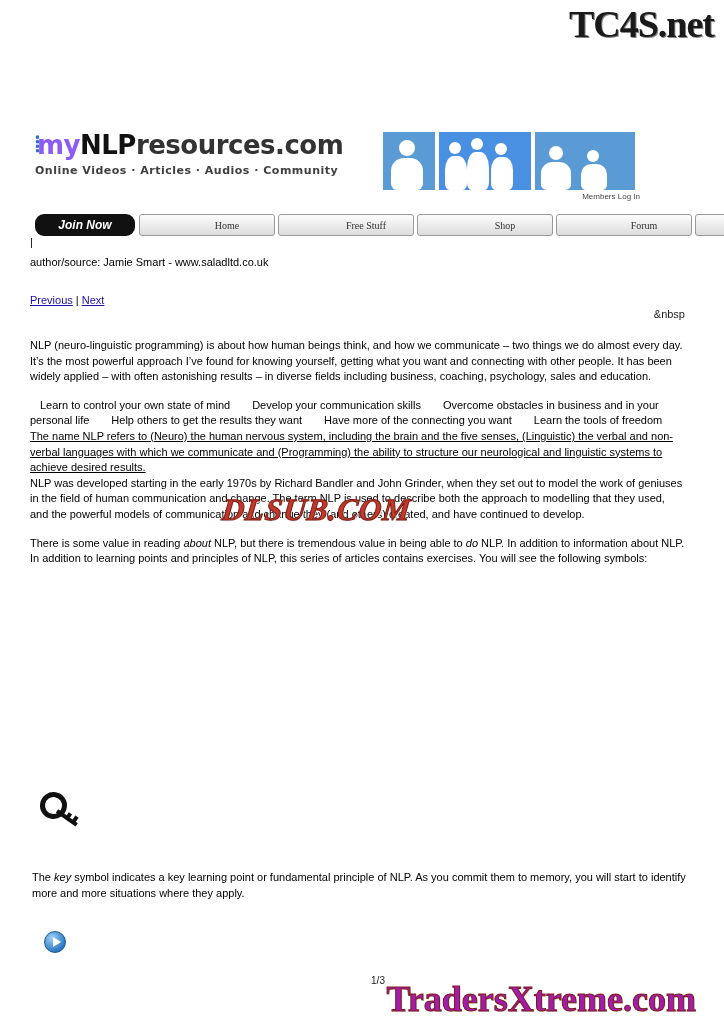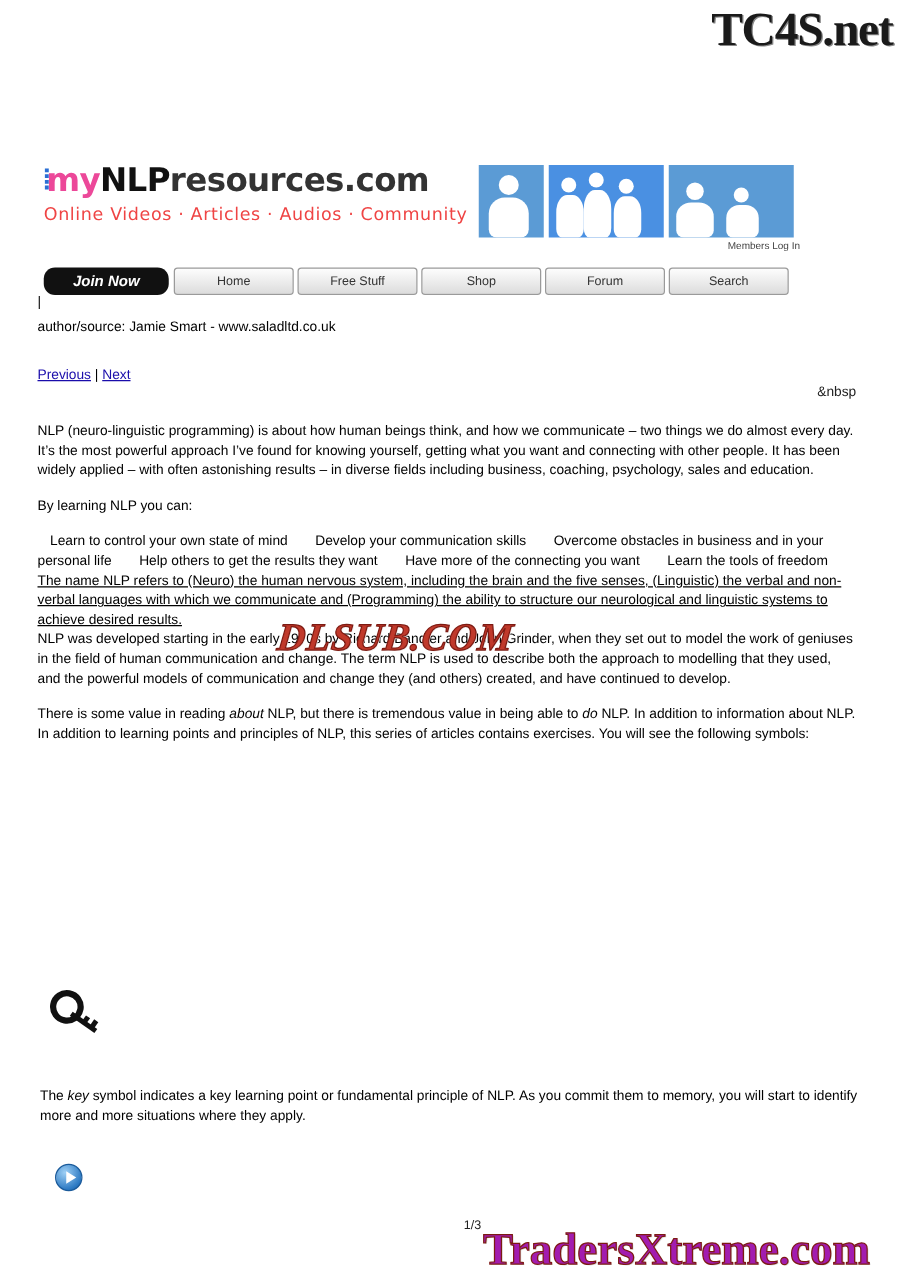--- a/index.html
+++ b/index.html
@@ -52,30 +52,31 @@
     letter-spacing: -0.5px;
     white-space: nowrap;
   }
   .logo-line1 .dots {
     display: inline-block;
     color: #2b6fd4;
     letter-spacing: -3px;
     font-size: 22px;
     vertical-align: 2px;
   }
-  .logo-line1 .my { color: #ec4899; }
+  .logo-line1 .my { color: #8b5cf6; }
   .logo-line1 .nlp { color: #111; }
   .logo-line1 .resources { color: #333; }
   .logo-line2 {
     margin-top: 4px;
     font-family: "DejaVu Sans", sans-serif;
-    font-size: 14px;
-    color: #ef4444;
+    font-size: 11px;
+    color: #404040;
     letter-spacing: 0.5px;
     white-space: nowrap;
+    font-weight: bold;
   }
 
   .banner-images {
     position: absolute;
     left: 348px;
     top: 2px;
     width: 255px;
     height: 62px;
   }
   .bimg {
@@ -122,26 +123,27 @@
     justify-content: center;
     border-radius: 9px;
     margin-right: 4px;
   }
   .navbtn {
     width: 94px;
     margin-right: 3px;
     background: linear-gradient(#fdfdfd, #dcdcdc);
     border: 1px solid #9a9a9a;
     border-radius: 3px;
-    font-family: Liberation Sans, sans-serif;
+    font-family: Liberation Serif, serif;
     font-size: 10px;
     color: #333;
     display: flex;
     align-items: center;
     justify-content: center;
+    padding-left: 40px;
   }
 
   
   .article {
     position: absolute;
     left: 30px;
     top: 232px;
     width: 655px;
   }
   .title-line {
@@ -357,21 +359,20 @@
 
   <div class="nav-links">
     <a href="#">Previous</a>
     <span>|</span>
     <a href="#">Next</a>
   </div>
   <div class="nbsp-line">&amp;nbsp</div>
 
   <div class="body-text">
     <p>NLP (neuro-linguistic programming) is about how human beings think, and how we communicate – two things we do almost every day. It’s the most powerful approach I’ve found for knowing yourself, getting what you want and connecting with other people. It has been widely applied – with often astonishing results – in diverse fields including business, coaching, psychology, sales and education.</p>
-    <p>By learning NLP you can:</p>
 
     <div class="benefits">
       <span>Learn to control your own state of mind</span><span class="gap"></span><span>Develop your communication skills</span><span class="gap"></span><span>Overcome obstacles</span>
       <span>in business and in your personal life</span><span class="gap"></span><span>Help others to get the results they want</span><span class="gap"></span><span>Have more of the connecting you</span>
       <span>want</span><span class="gap"></span><span>Learn the tools of freedom</span>
     </div>
 
     <p class="tight" style="margin-top:0;text-decoration:underline;">The name NLP refers to (Neuro) the human nervous system, including the brain and the five senses, (Linguistic) the verbal and non-verbal languages with which we communicate and (Programming) the ability to structure our neurological and linguistic systems to achieve desired results.</p>
     <p>NLP was developed starting in the early 1970s by Richard Bandler and John Grinder, when they set out to model the work of geniuses in the field of human communication and change. The term NLP is used to describe both the approach to modelling that they used, and the powerful models of communication and change they (and others) created, and have continued to develop.</p>
 

